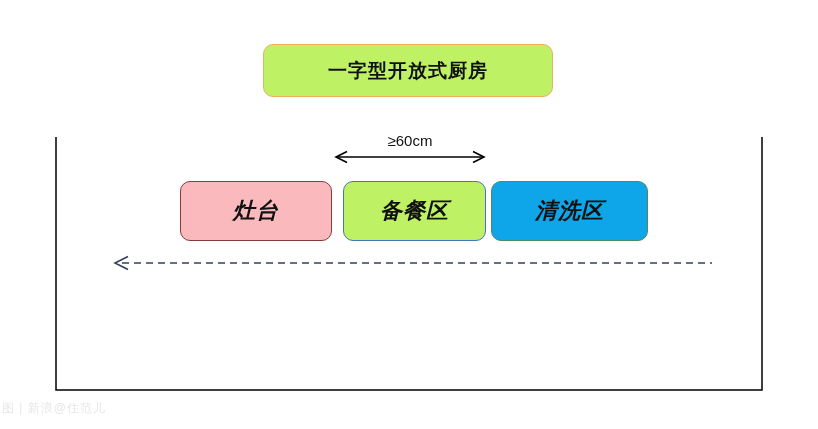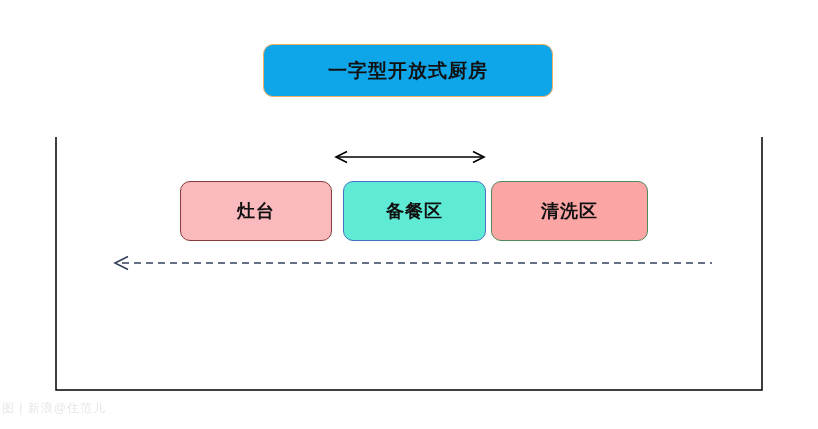--- a/index.html
+++ b/index.html
@@ -72,24 +72,25 @@
     top: 181px;
     height: 60px;
     border: 1.5px solid #555;
     border-radius: 10px;
     display: flex;
     align-items: center;
     justify-content: center;
     box-sizing: border-box;
   }
   .zone span {
-    font-size: 18px;
+    font-size: 22px;
     font-weight: bold;
     color: #111111;
     letter-spacing: 1px;
+    font-style: italic;
   }
   .zone-stove { left: 180px; width: 152px; }
   .zone-prep  { left: 343px; width: 143px; }
   .zone-wash  { left: 491px; width: 157px; }
   .flow-label {
     position: absolute;
     left: 335px;
     top: 293px;
     width: 150px;
     text-align: center;
@@ -120,31 +121,32 @@
       <polyline points="347,151.5 336,157 347,162.5"></polyline>
       <polyline points="473,151.5 484,157 473,162.5"></polyline>
     </g>
 
     <g class="flow-line" style="stroke: rgb(51, 65, 92);">
       <line x1="122" y1="263" x2="712" y2="263"></line>
       <polyline points="128,256.5 115,263 128,269.5"></polyline>
     </g>
   </svg>
 
-  <div class="title-box" style="background-color: #0ea5e9; border-color: rgb(237, 175, 93);">
+  <div class="title-box" style="background-color: #bef264; border-color: rgb(237, 175, 93);">
     <span>一字型开放式厨房</span>
   </div>
 
+  <div class="measure-label">≥60cm</div>
 
   <div class="zone zone-stove" style="background-color: rgb(249, 185, 189); border-color: rgb(132, 60, 60);">
     <span>灶台</span>
   </div>
-  <div class="zone zone-prep" style="background-color: #5eead4; border-color: rgb(68, 114, 196);">
+  <div class="zone zone-prep" style="background-color: #bef264; border-color: rgb(68, 114, 196);">
     <span>备餐区</span>
   </div>
-  <div class="zone zone-wash" style="background-color: #fca5a5; border-color: rgb(79, 138, 95);">
+  <div class="zone zone-wash" style="background-color: #0ea5e9; border-color: rgb(79, 138, 95);">
     <span>清洗区</span>
   </div>
 
 
   <div class="watermark">图 | 新浪@住范儿</div>
 
 </div>
 
 </body></html>

